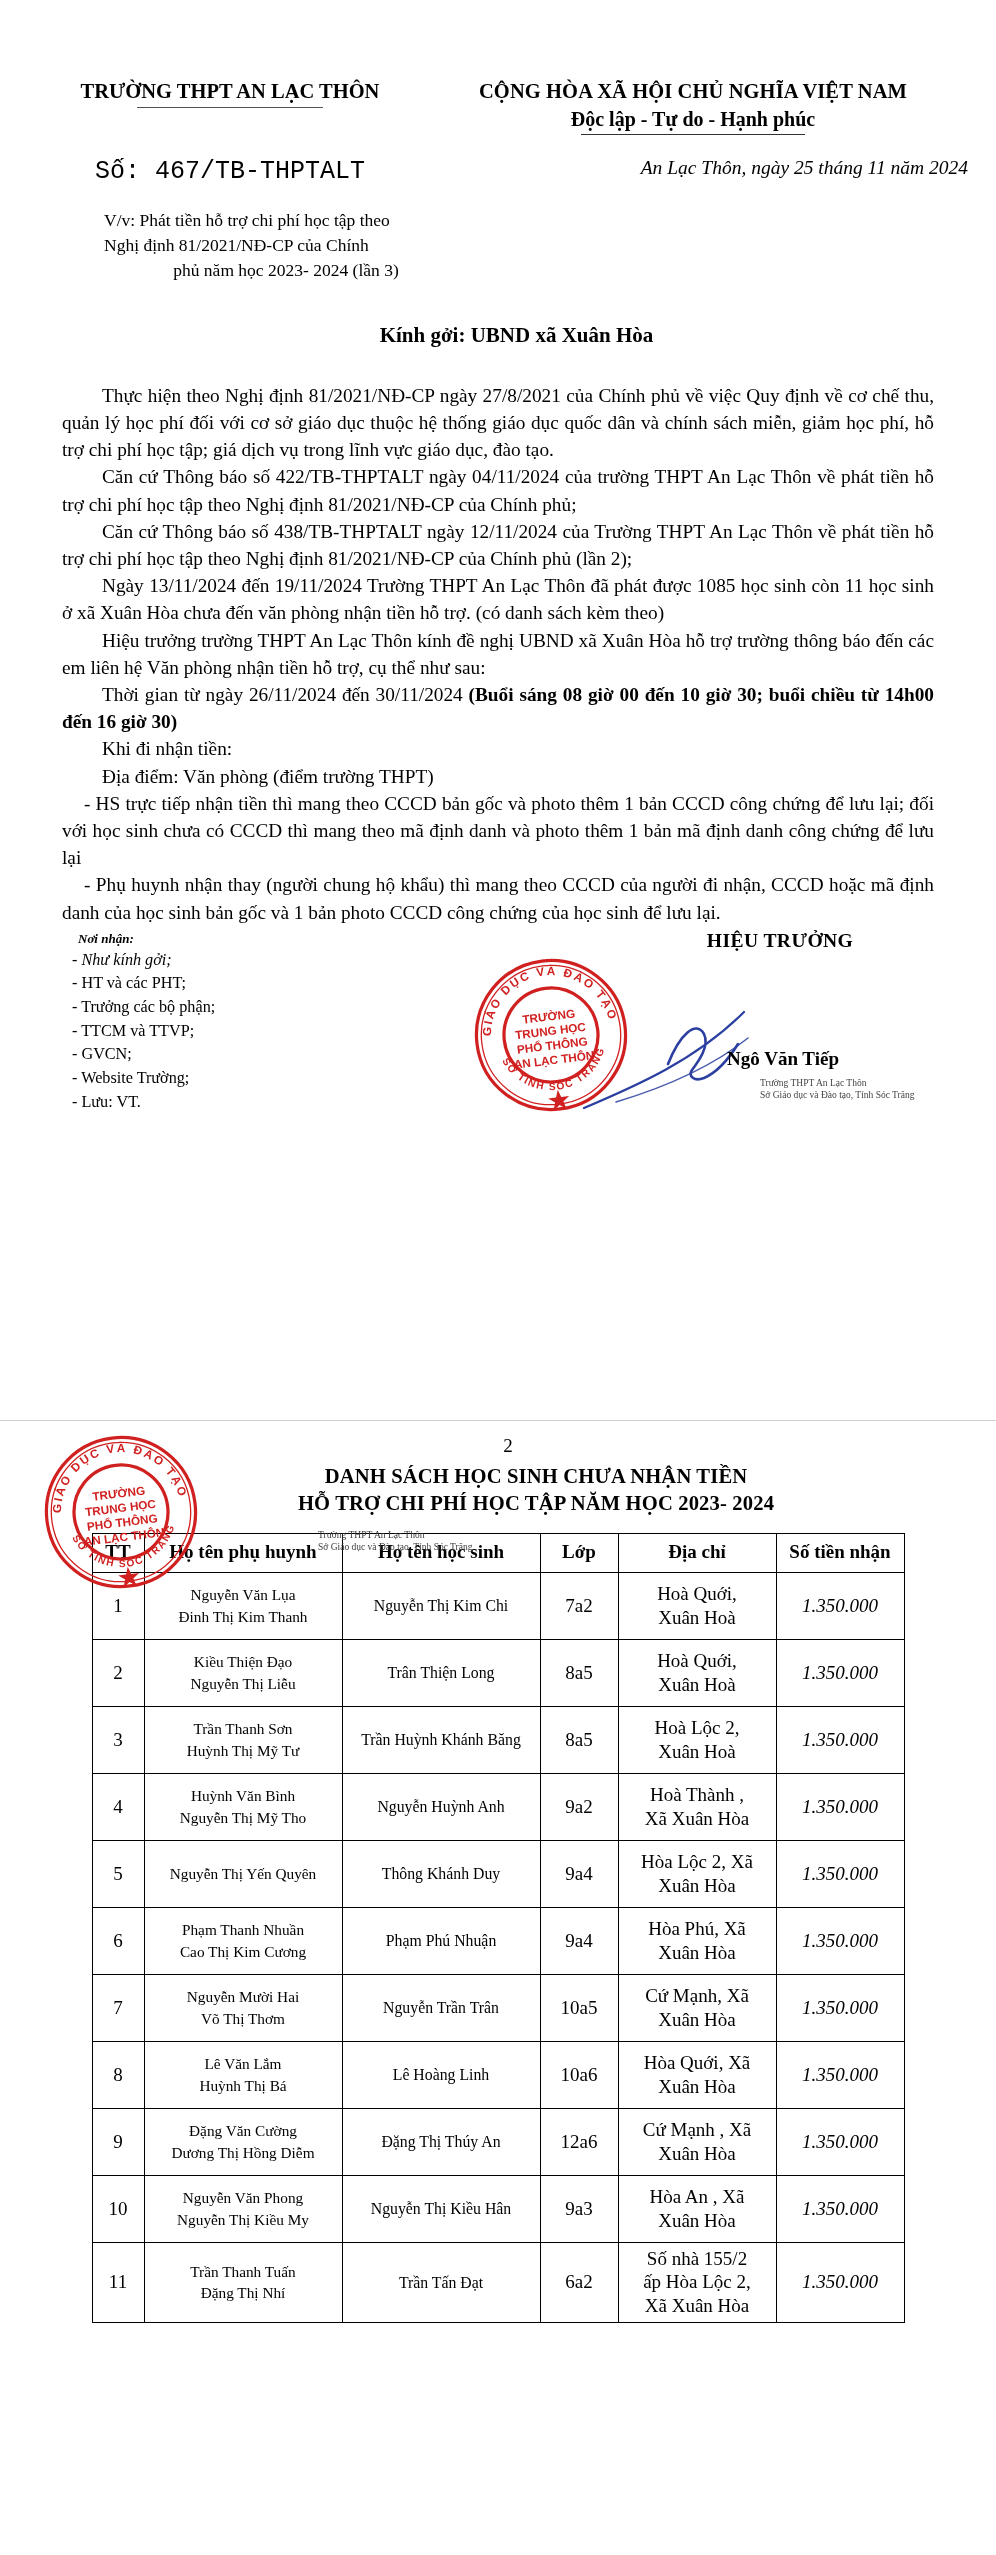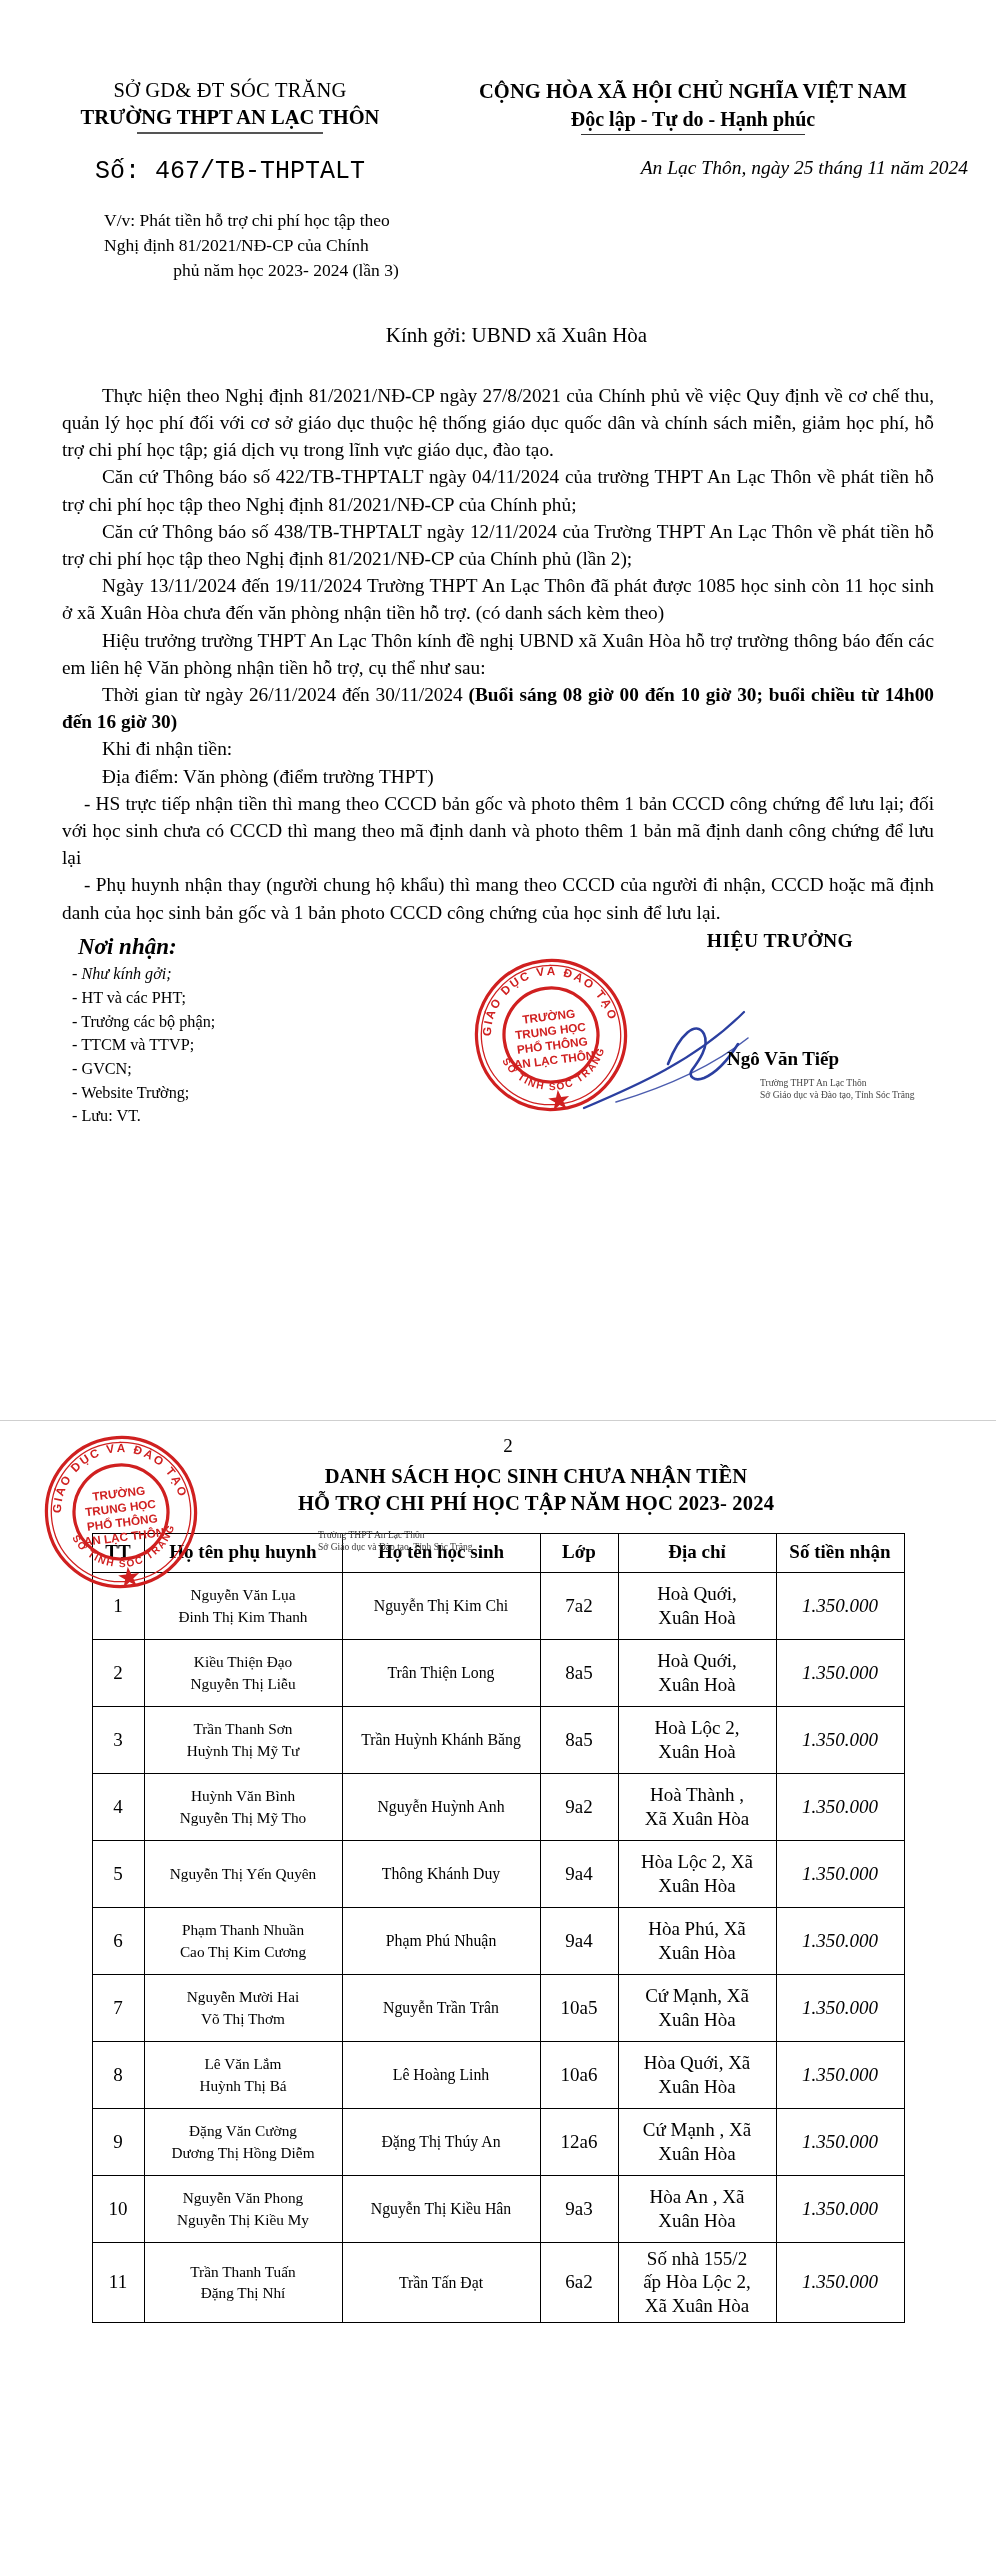--- a/index.html
+++ b/index.html
@@ -120,21 +120,21 @@
     font-size: 17.5px;
     line-height: 1.42;
   }
   .subject-block .l1 { text-align: left; padding-left: 8px;}
   .subject-block .l2 { text-align: left; padding-left: 8px;}
   .subject-block .l3 { text-align: center; }
 
   .recipient {
     text-align: center;
     font-size: 21px;
-    font-weight: normal;
+    font-weight: bold;
     margin-top: 40px;
     padding-left: 37px;
   }
 
   
   .body-text {
     margin: 34px 62px 0 62px;
     font-size: 19.3px;
     line-height: 1.41;
     text-align: justify;
@@ -158,21 +158,21 @@
     position: absolute;
     left: 72px;
     top: 0;
     font-size: 16.2px;
     line-height: 1.46;
     font-style: italic;
   }
   .noi-nhan .nn-title {
     font-weight: bold;
     font-style: italic;
-    font-size: 23px;
+    font-size: 13px;
     padding-left: 6px;
   }
   .noi-nhan .nn-item { font-style: normal; }
   .noi-nhan .nn-item.ital { font-style: italic; }
 
   .sign-zone {
     position: absolute;
     left: 560px;
     top: 0;
     width: 400px;
@@ -292,21 +292,20 @@
   .row-tall td { height: 58px; }
   .nowrap-soft { white-space: pre-line; }
 </style>
 </head>
 <body>
 
 <div class="page page-one">
 
   <div class="doc-header">
     <div class="hdr-left">
-      <div class="hdr-org">SỞ GD&amp; ĐT SÓC TRĂNG</div>
       <div class="hdr-school">TRƯỜNG THPT AN LẠC THÔN</div>
     </div>
     <div class="hdr-right">
       <div class="hdr-nation">CỘNG HÒA XÃ HỘI CHỦ NGHĨA VIỆT NAM</div>
       <div class="hdr-motto">Độc lập - Tự do - Hạnh phúc</div>
     </div>
   </div>
 
   <div class="second-row">
     <div class="sr-left">

